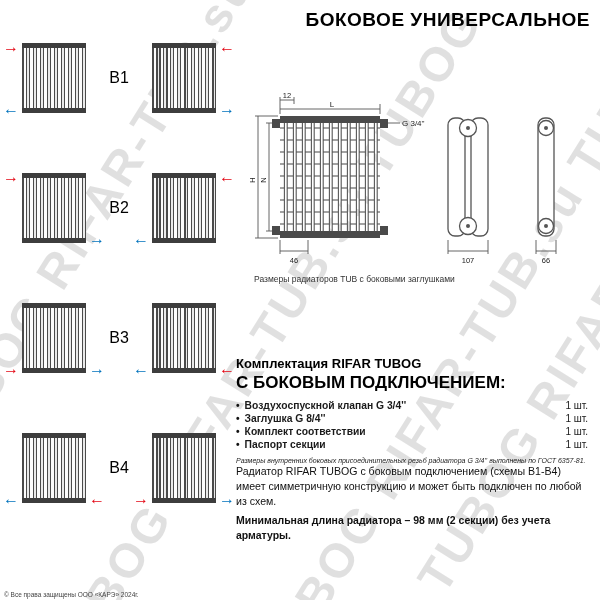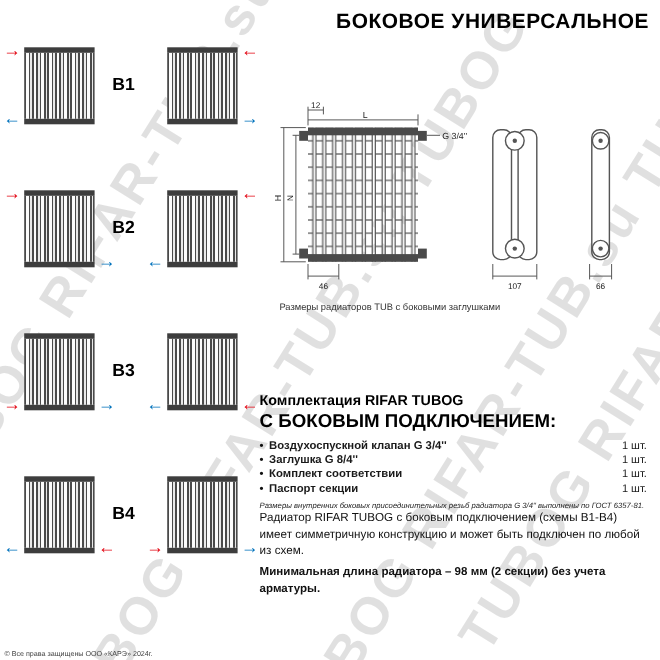--- a/index.html
+++ b/index.html
@@ -12,21 +12,21 @@
   
   .title{position:absolute;top:8px;right:10px;text-align:center;font-weight:700;
          font-size:19px;line-height:1.22;letter-spacing:.5px;color:#000;}
   
   .schemes{position:absolute;left:6px;top:42px;}
   .scheme-row{display:flex;align-items:center;height:72px;margin-bottom:58px;}
   .rad-unit{position:relative;width:64px;height:70px;margin:0 16px;}
   .rad{width:64px;height:70px;box-sizing:border-box;
        border-top:5px solid #3d3d3d;border-bottom:5px solid #3d3d3d;
        background:repeating-linear-gradient(90deg,#4a4a4a 0 1.5px,#fcfcfc 1.5px 4px,#4a4a4a 4px 5.5px,#e9e9e9 5.5px 7px);}
-  .scheme-label{width:34px;font-weight:700;font-size:16px;color:#000;}
+  .scheme-label{width:34px;text-align:center;font-weight:400;font-size:16px;color:#000;}
   .arr{position:absolute;font-size:16px;font-weight:700;line-height:1;}
   .red{color:#e30613}.blue{color:#0072bc}
   .tl{left:-19px;top:-4px}.bl{left:-19px;bottom:-4px}
   .tr{right:-19px;top:-4px}.br{right:-19px;bottom:-4px}
   
   .drawing{position:absolute;left:250px;top:92px;}
   .drawing text{font-family:"Liberation Sans",sans-serif;fill:#222;}
   .drawing line{stroke:#555;stroke-width:0.9;}
   .caption{position:absolute;left:254px;top:274px;font-size:8.5px;color:#333;}
   

